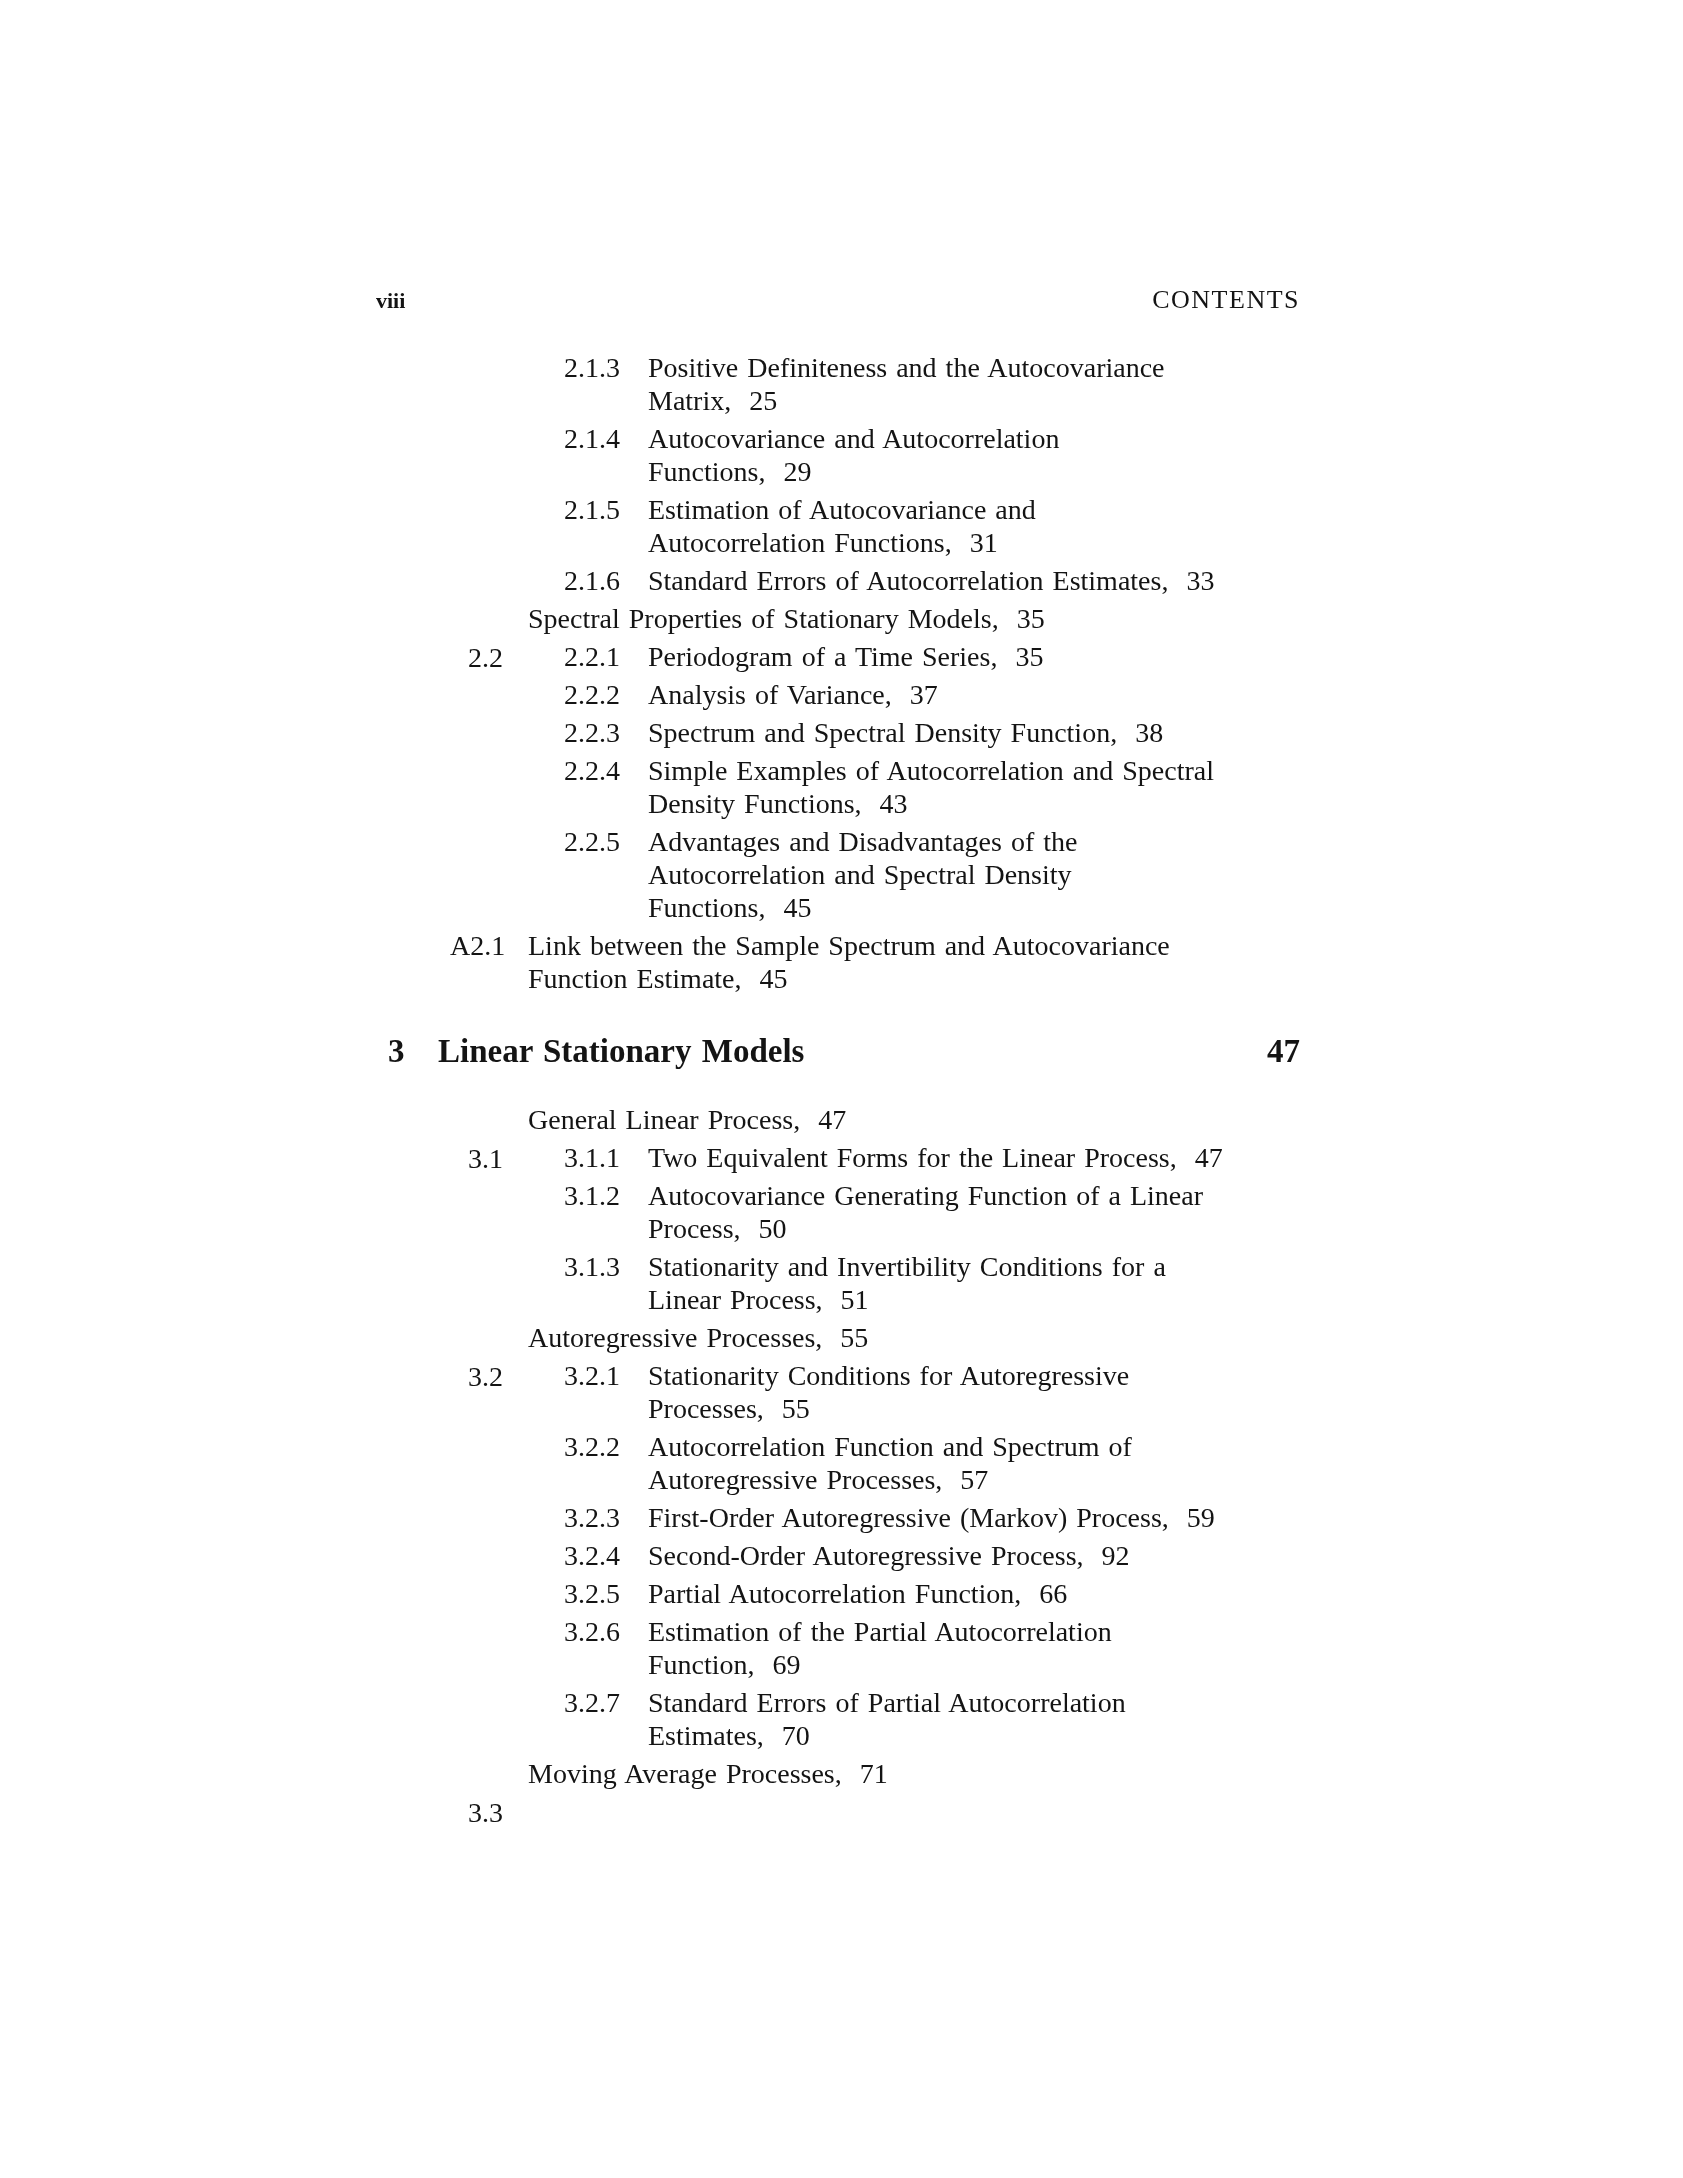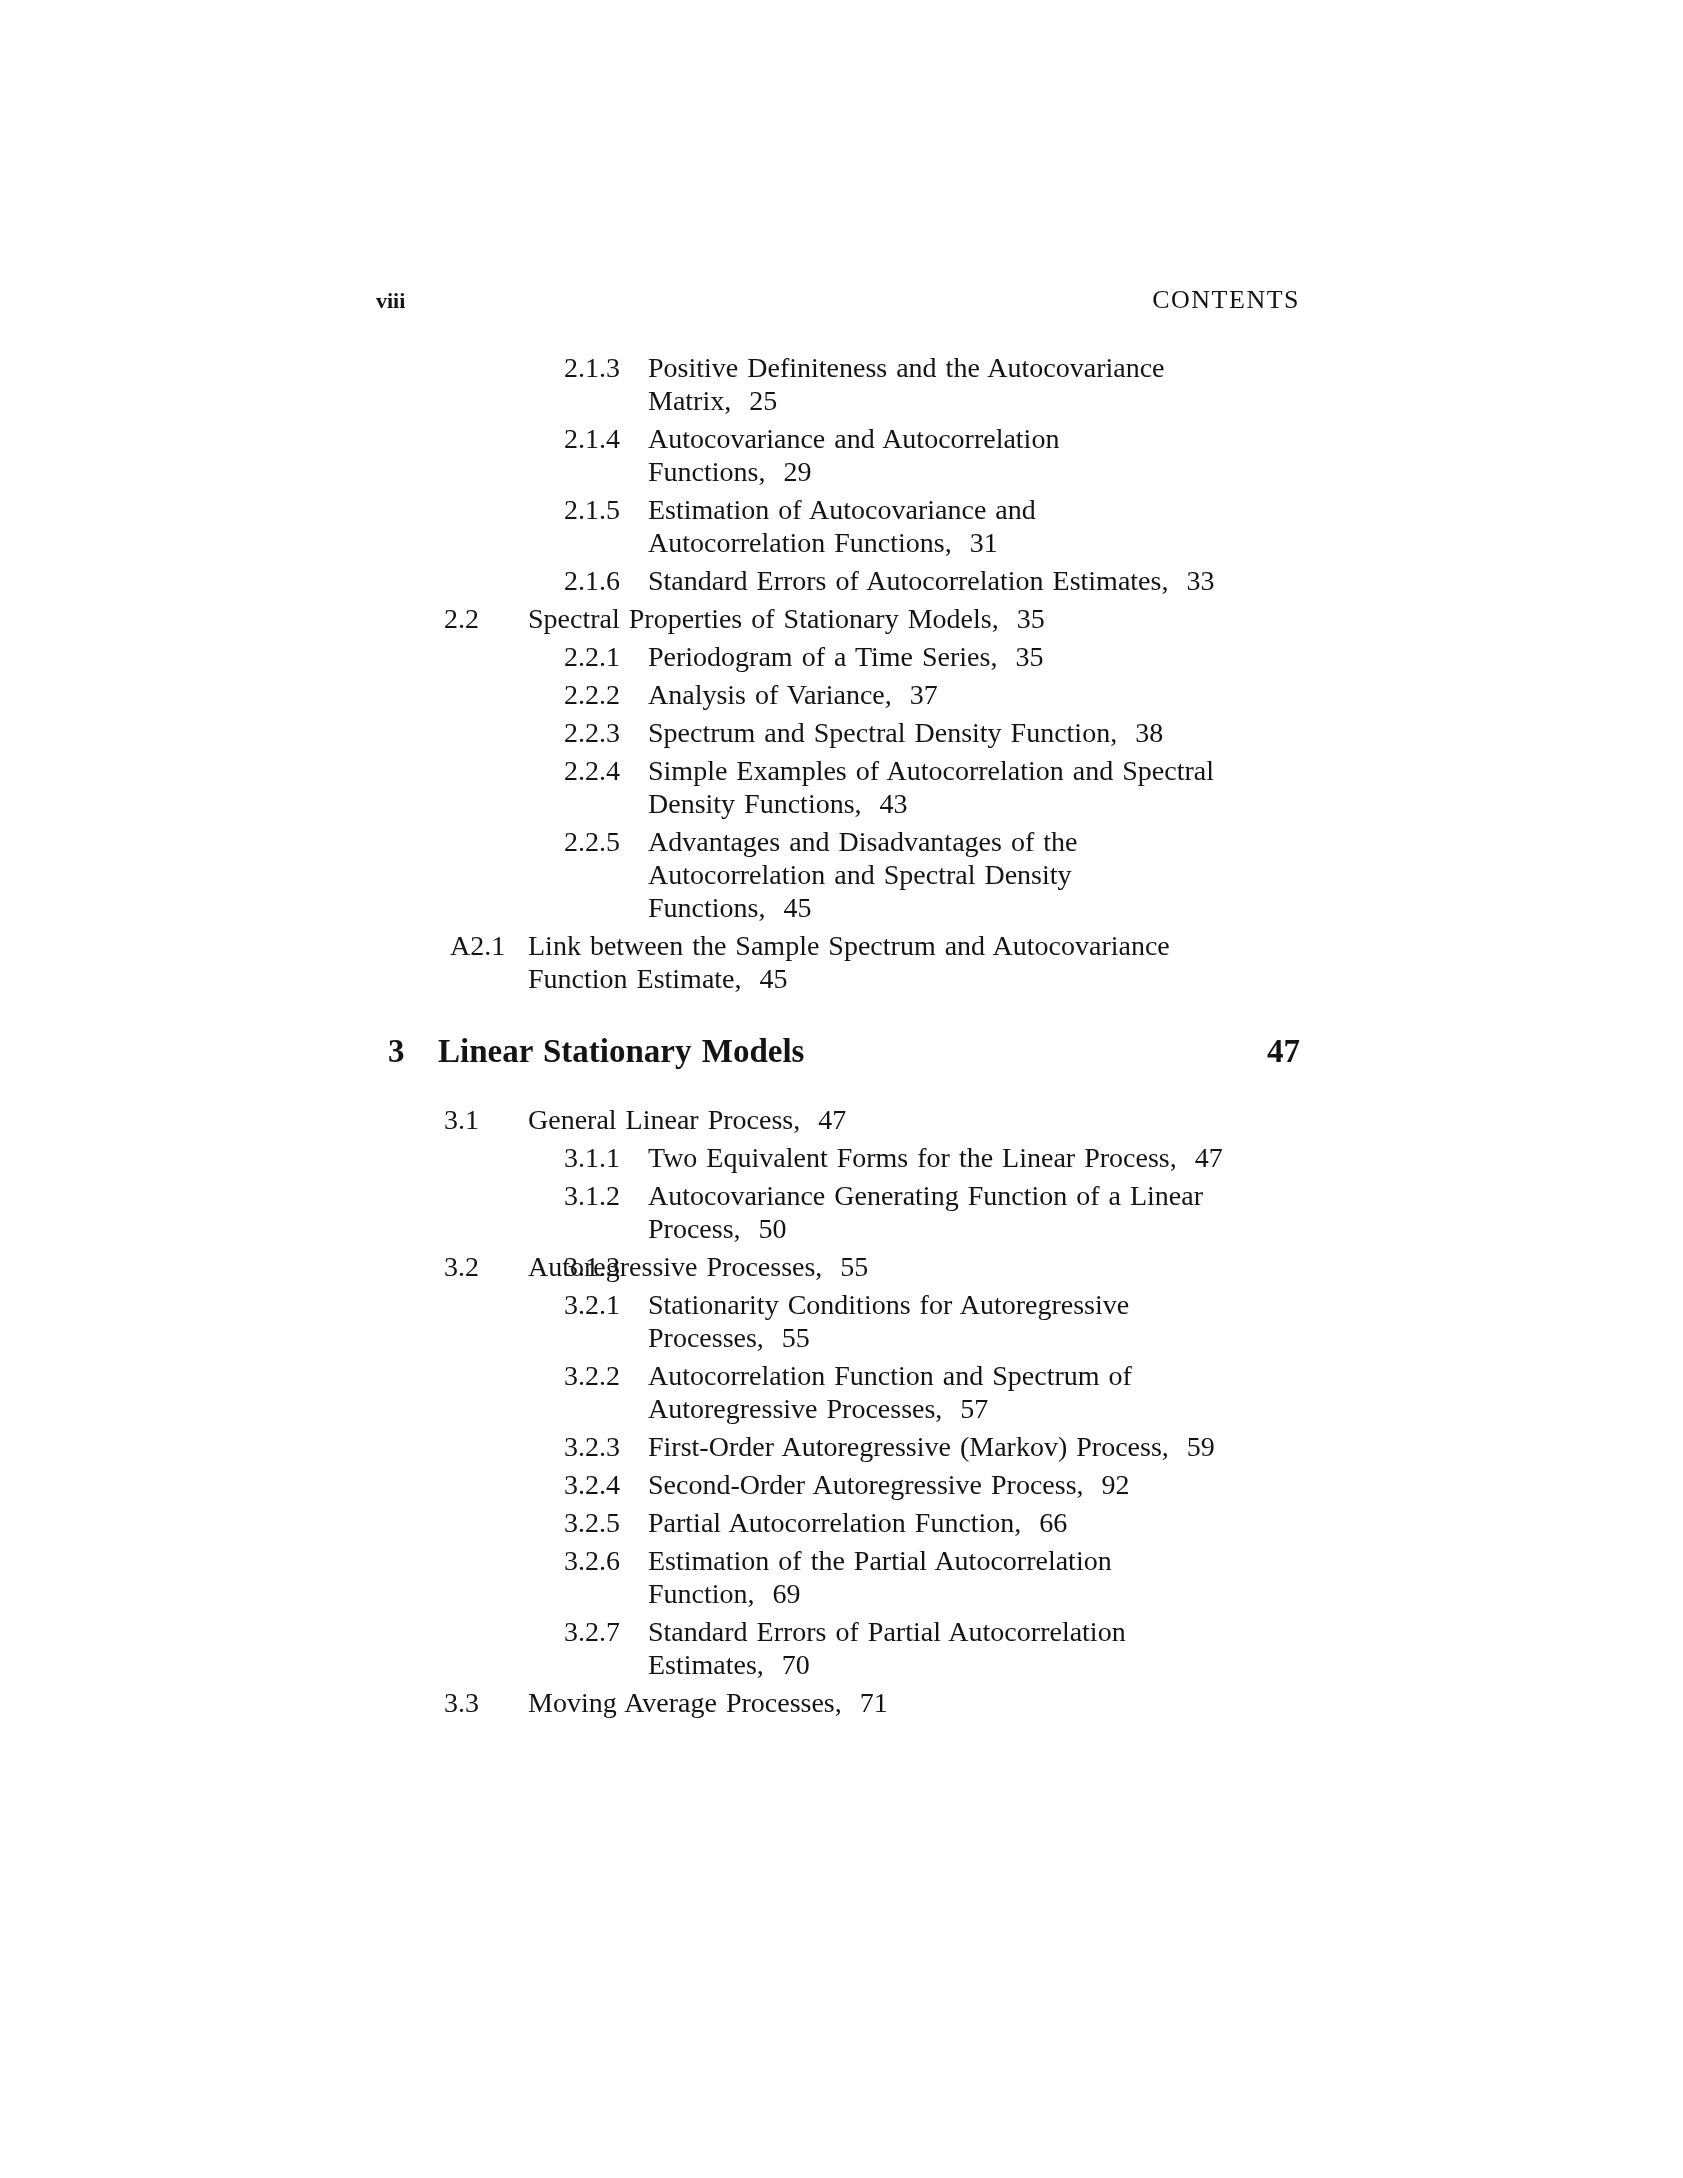--- a/index.html
+++ b/index.html
@@ -32,21 +32,21 @@
     margin-bottom: 5px;
     word-spacing: 2px;
   }
   .entry .num { position: absolute; top: 0; }
   .entry .tt { display: block; white-space: pre-wrap; }
 
   .l3 { padding-left: 648px; }
   .l3 .num { left: 564px; }
 
   .l2 { padding-left: 528px; }
-  .l2 .num { left: 444px; }
+  .l2 .num { left: 468px; margin-top: 39px; }
 
   .a2 { padding-left: 528px; }
   .a2 .num { left: 450px; }
 
   .chapter {
     position: relative;
     margin-top: 36px;
     margin-bottom: 32px;
     padding-left: 438px;
     font-size: 33px;
@@ -135,20 +135,22 @@
       <span class="num">3.1.1</span>
       <span class="tt">Two Equivalent Forms for the Linear Process,  47</span>
     </div>
     <div class="entry l3">
       <span class="num">3.1.2</span>
       <span class="tt">Autocovariance Generating Function of a Linear
 Process,  50</span>
     </div>
     <div class="entry l3">
       <span class="num">3.1.3</span>
+      <span class="tt">Stationarity and Invertibility Conditions for a
+Linear Process,  51</span>
     </div>
     <div class="entry l2">
       <span class="num">3.2</span>
       <span class="tt">Autoregressive Processes,  55</span>
     </div>
     <div class="entry l3">
       <span class="num">3.2.1</span>
       <span class="tt">Stationarity Conditions for Autoregressive
 Processes,  55</span>
     </div>

